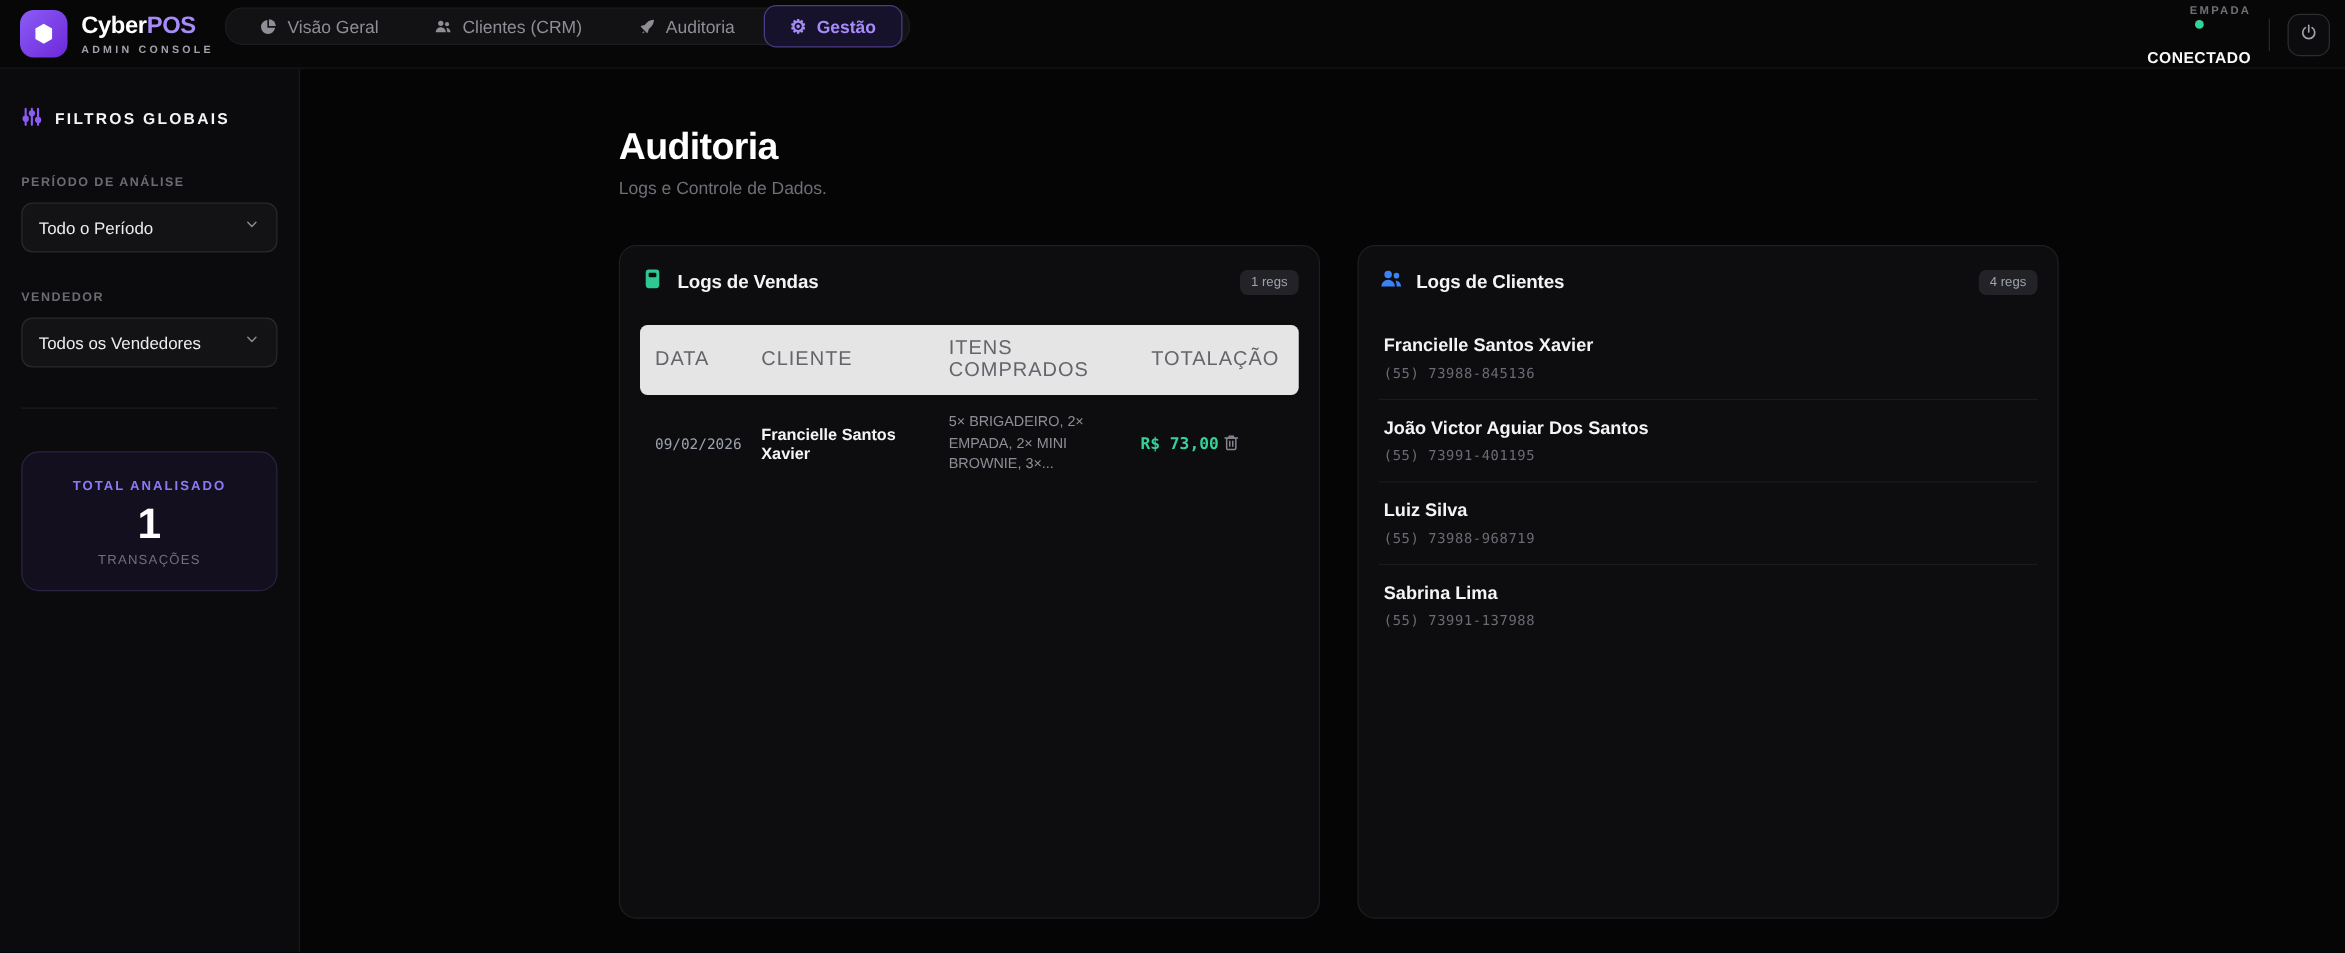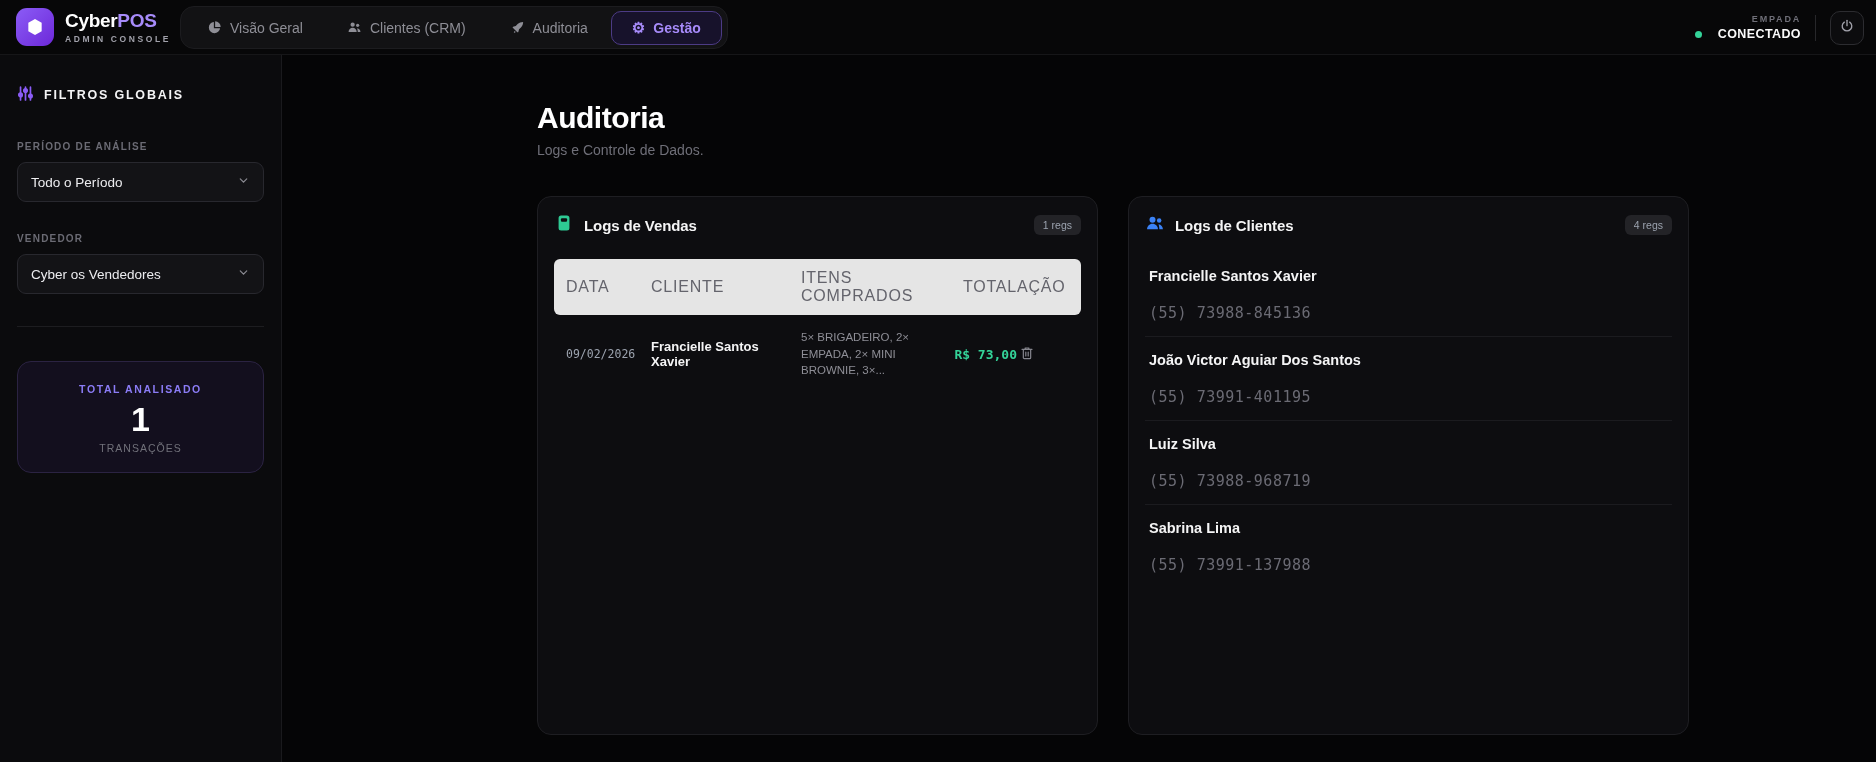--- a/index.html
+++ b/index.html
@@ -21,55 +21,55 @@
   .brand-icon {
     width:38px; height:38px; border-radius:11px; flex:0 0 auto;
     background:linear-gradient(135deg,#8b5cf6,#6d28d9);
     display:flex; align-items:center; justify-content:center;
   }
   .brand-text .name { font-size:19px; font-weight:bold; color:#ffffff; letter-spacing:-0.3px; }
   .brand-text .name .accent { color:#a78bfa; }
   .brand-text .sub { font-size:8.5px; letter-spacing:2.6px; color:#a1a1aa; margin-top:2px; font-weight:bold; }
 
   .nav-pill {
-    position:absolute; left:180px; top:6px; height:43px;
+    position:absolute; left:180px; top:6px; height:30px;
     background:#121214; border-radius:14px; border:1px solid #1c1c1f;
     display:flex; align-items:center; padding:0 5px; gap:2px;
   }
   .nav-tab {
     display:flex; align-items:center; gap:8px;
     padding:8px 20px; border-radius:10px; cursor:pointer;
     font-size:14px; color:#8e8e96; border:1px solid transparent;
     white-space:nowrap;
   }
   .nav-tab.active {
     background:#17122b; border-color:#4c3b85; color:#a78bfa; font-weight:bold;
   }
   .nav-tab svg { display:block; }
   .gear-glyph { font-size:15px; line-height:1; color:#a78bfa; }
 
   .top-right { position:absolute; right:12px; top:0; height:55px; display:flex; align-items:center; gap:14px; }
   .status-block { text-align:right; }
   .status-label { font-size:9px; letter-spacing:1.8px; color:#6f6f78; font-weight:bold; }
-  .status-value { display:flex; align-items:center; justify-content:flex-end; gap:16px; margin-top:3px; }
+  .status-value { display:flex; align-items:center; justify-content:flex-end; gap:16px; margin-top:3px;flex-direction:column; }
   .status-dot { width:7px; height:7px; border-radius:50%; background:#34d399; }
   .status-text { font-size:12.5px; font-weight:bold; color:#fafafa; letter-spacing:0.4px; }
   .v-divider { width:1px; height:26px; background:#27272a; }
   .power-btn {
     width:34px; height:34px; border-radius:10px;
     background:#0c0c0e; border:1px solid #2c2c30;
     display:flex; align-items:center; justify-content:center; cursor:pointer;
   }
 
   
   .body-row { display:flex; height:707px; }
 
   
   .sidebar {
-    width:282px; flex:0 0 auto; background:#0b0b0d;
+    width:240px; flex:0 0 auto; background:#0b0b0d;
     border-right:1px solid #1a1a1d; padding:30px 17px 0 17px;
   }
   .filters-title { display:flex; align-items:center; gap:10px; }
   .filters-title span { font-size:12.5px; font-weight:bold; letter-spacing:1.8px; color:#f4f4f5; }
   .field-label { margin-top:36px; font-size:10px; font-weight:bold; letter-spacing:1.2px; color:#6b6b74; }
   .select {
     margin-top:10px; height:40px; border-radius:9px;
     background:#131316; border:1px solid #28282e;
     display:flex; align-items:center; padding:0 13px; cursor:pointer;
   }
@@ -118,21 +118,21 @@
   .td-client { font-size:13px; font-weight:bold; color:#f4f4f5; padding-right:10px; }
   .td-items { font-size:11.5px; color:#8e8e96; line-height:1.45; padding-right:12px; }
   .td-total { font-family:"DejaVu Sans Mono", monospace; font-size:13px; font-weight:bold; color:#34d399; }
   .trash-btn { background:none; border:none; cursor:pointer; padding:2px; }
 
   
   .client-list { margin-top:16px; }
   .client-item { padding:15px 4px 14px 4px; border-bottom:1px solid #1b1b1f; }
   .client-item:last-child { border-bottom:none; }
   .client-name { font-size:14.5px; font-weight:bold; color:#f4f4f5; }
-  .client-phone { margin-top:20px; font-family:"DejaVu Sans Mono", monospace; font-size:15px; letter-spacing:0.5px; color:#6b6b74; }
+  .client-phone { margin-top:7px; font-family:"DejaVu Sans Mono", monospace; font-size:11px; letter-spacing:0.5px; color:#6b6b74; }
 </style>
 </head>
 <body>
 
 <header class="topbar">
   <div class="brand">
     <div class="brand-icon">
       <svg width="20" height="20" viewBox="0 0 24 24">
           <polygon points="12,2.5 20,7 20,17 12,21.5 4,17 4,7" fill="#ffffff"></polygon>
         </svg>
@@ -219,21 +219,21 @@
       <span class="val">Todo o Período</span>
       <span>
         <svg width="13" height="13" viewBox="0 0 24 24" fill="none" stroke="#8a8a92" stroke-width="2.2" stroke-linecap="round">
             <path d="M6 9l6 6 6-6"></path>
           </svg>
       </span>
     </div>
 
     <div class="field-label" style="margin-top:31px;">VENDEDOR</div>
     <div class="select">
-      <span class="val">Cyber os Vendedores</span>
+      <span class="val">Todos os Vendedores</span>
       <span>
         <svg width="13" height="13" viewBox="0 0 24 24" fill="none" stroke="#8a8a92" stroke-width="2.2" stroke-linecap="round">
             <path d="M6 9l6 6 6-6"></path>
           </svg>
       </span>
     </div>
 
     <hr class="side-divider">
 
     <div class="total-card">

